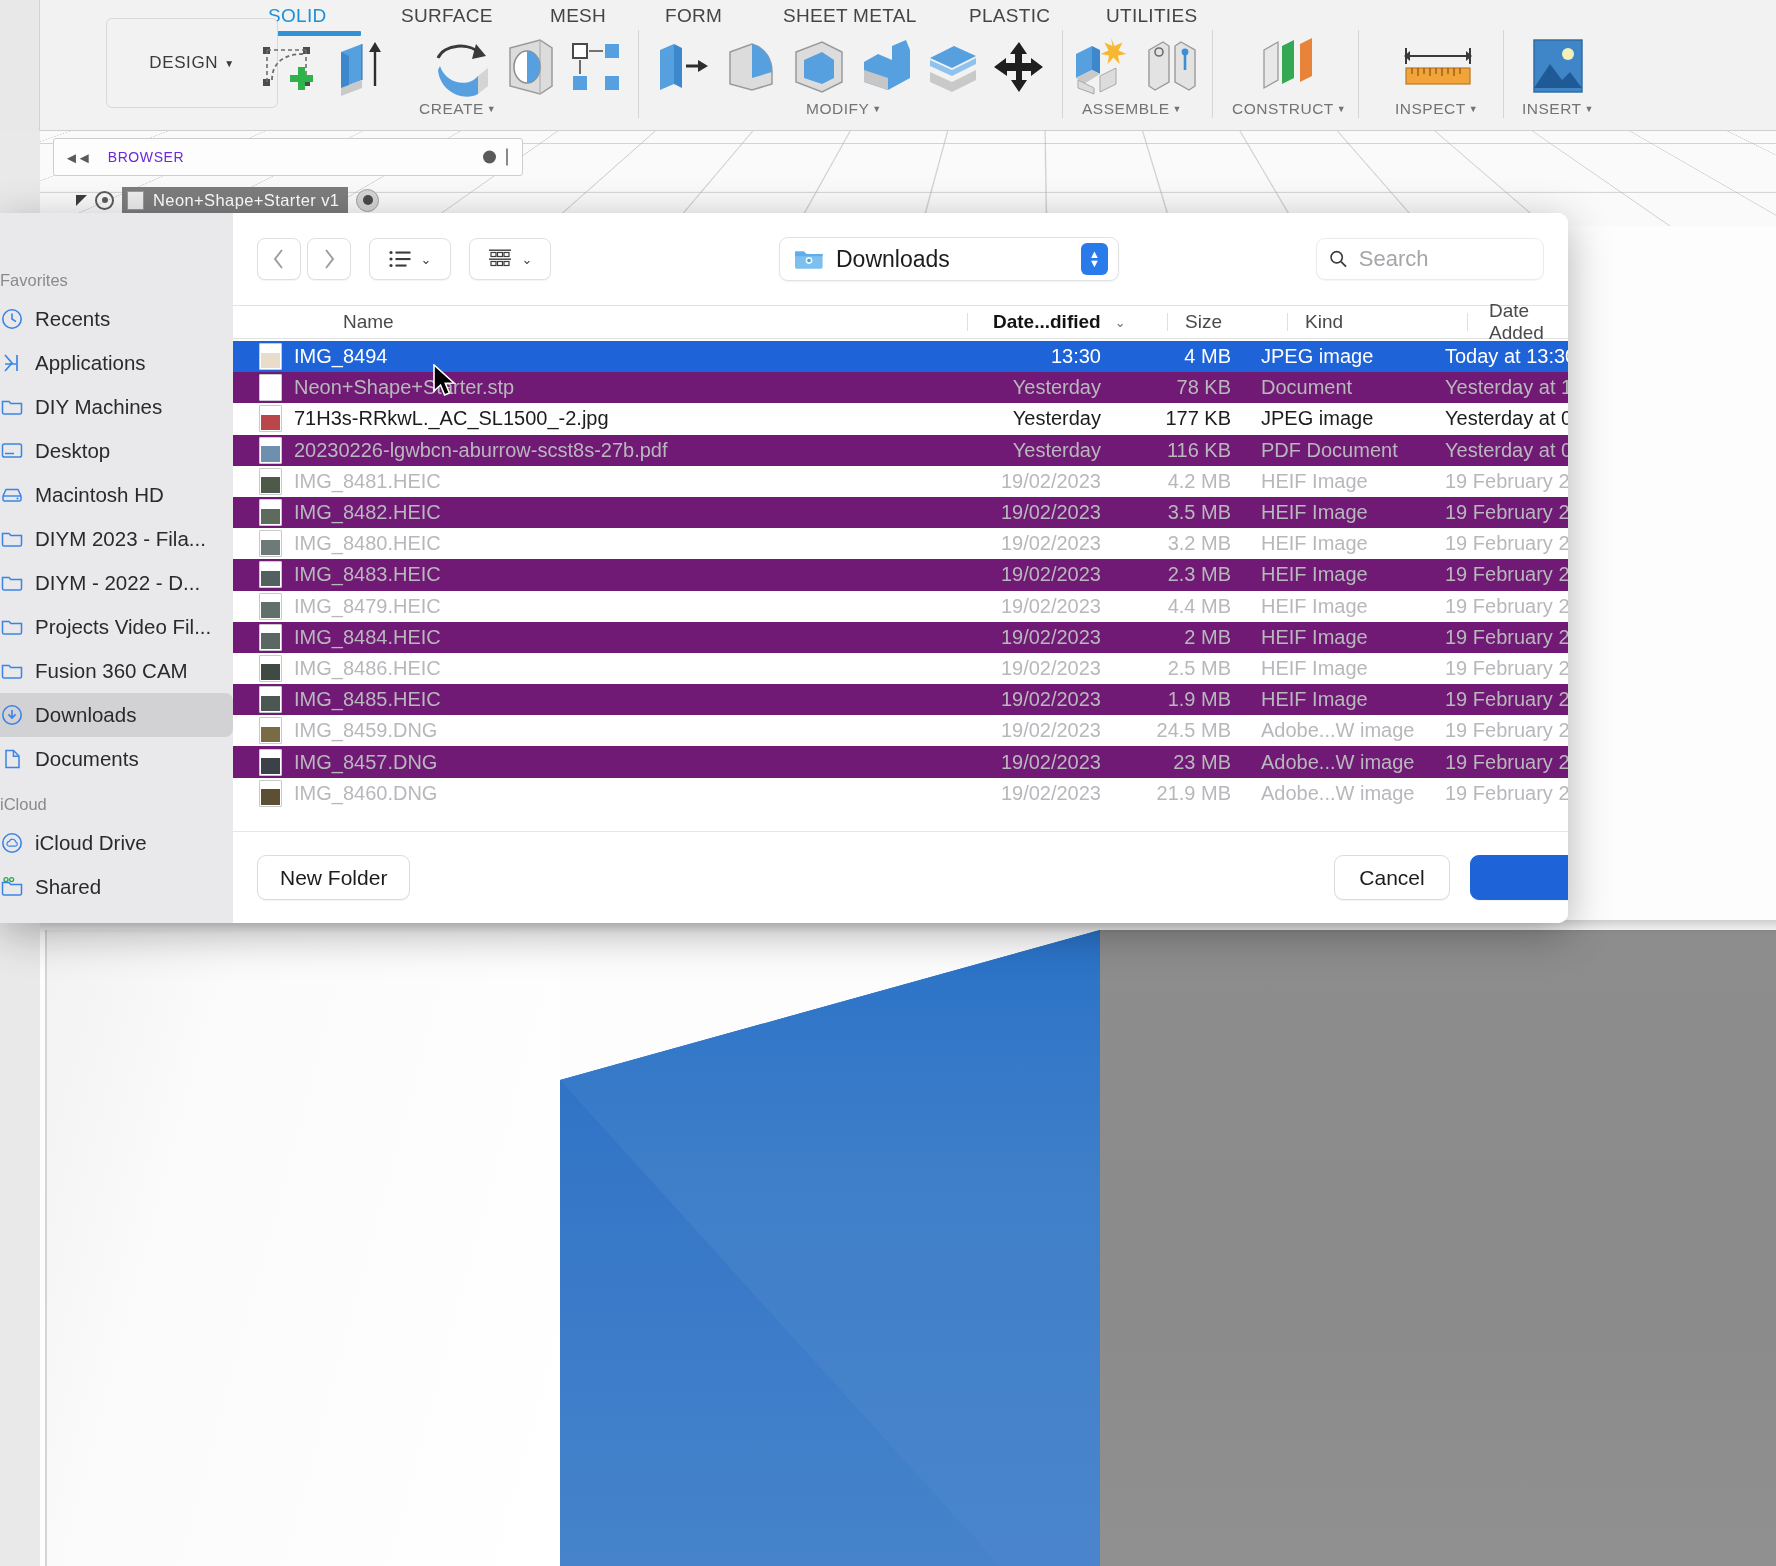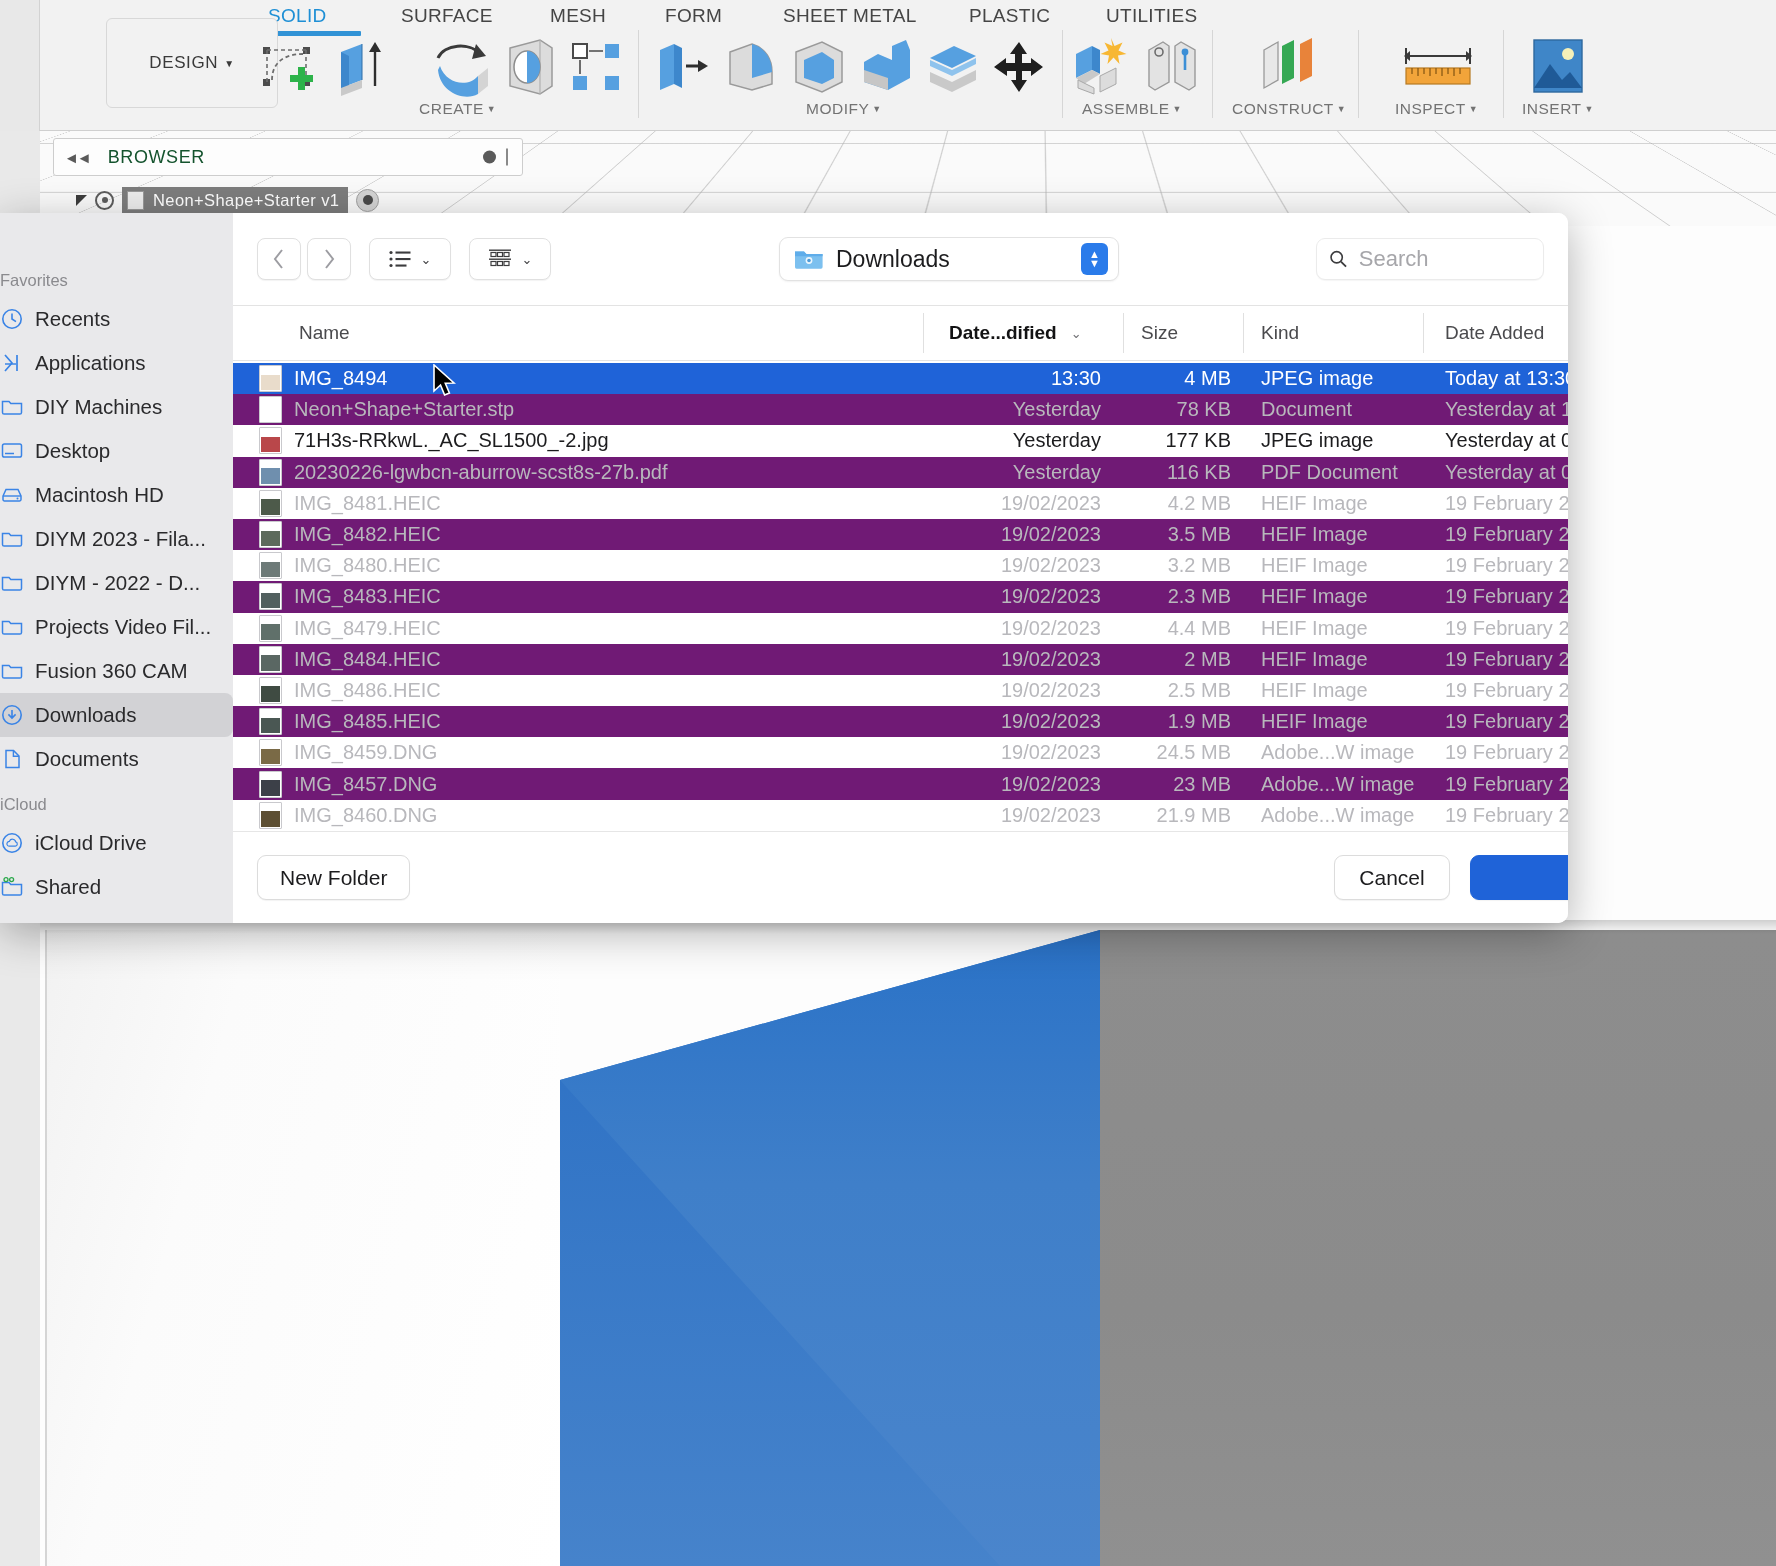--- a/index.html
+++ b/index.html
@@ -95,21 +95,21 @@
     background: linear-gradient(180deg, rgba(0,0,0,.18), rgba(0,0,0,0));
   }
 
   
   .browser-panel {
     position: absolute; left: 53px; top: 138px; width: 470px; height: 38px;
     background: #fdfdfd; border: 1px solid #cdcdcd; border-radius: 3px;
     display: flex; align-items: center; padding: 0 10px;
   }
   .browser-panel .bp-arrows { color: #5a5a5a; font-size: 15px; letter-spacing: -2px; }
-  .browser-panel .bp-title { margin-left: 18px; font-size: 18px; color: #14532d; letter-spacing: .6px; }
+  .browser-panel .bp-title { margin-left: 18px; font-size: 14px; color: #6d28d9; letter-spacing: .6px; }
   .browser-panel .bp-min {
     position: absolute; right: 26px; top: 50%; transform: translateY(-50%);
     width: 13px; height: 13px; border-radius: 50%; background: #5a5a5a;
   }
   .browser-panel .bp-bar {
     position: absolute; right: 14px; top: 50%; transform: translateY(-50%);
     width: 2px; height: 17px; background: #8a8a8a;
   }
   .browser-row {
     position: absolute; left: 76px; top: 187px; height: 26px;
@@ -194,23 +194,23 @@
     box-shadow: 0 1px 1px rgba(0,0,0,.04);
   }
   .search-box input {
     border: 0; outline: 0; font-size: 22px; color: #1c1c1e; width: 100%;
     font-family: "Liberation Sans", sans-serif; background: transparent;
   }
   .search-box input::placeholder { color: #a6a6aa; }
 
   
   .thead {
-    display: flex; height: 56px; align-items: center;
+    display: flex; height: 34px; align-items: center;
     border-top: 1px solid #e3e3e3; border-bottom: 1px solid #e3e3e3;
-    background: #fff; font-size: 19px; color: #4a4a4d;
+    background: #fff; font-size: 19px; color: #4a4a4d; padding-left: 44px;
   }
   .thead .th { position: relative; display: flex; align-items: center; height: 100%; }
   .thead .th + .th::before {
     content: ""; position: absolute; left: 0; top: 7px; bottom: 7px; width: 1px; background: #e0e0e0;
   }
   .th.sorted { color: #131314; font-weight: bold; }
   .th-sortcaret { margin-left: 14px; font-size: 13px; color: #6e6e72; font-weight: normal; }
 
   .col-name { width: 690px; padding-left: 66px; }
   .col-date { width: 200px; justify-content: flex-start; padding-left: 26px; }

